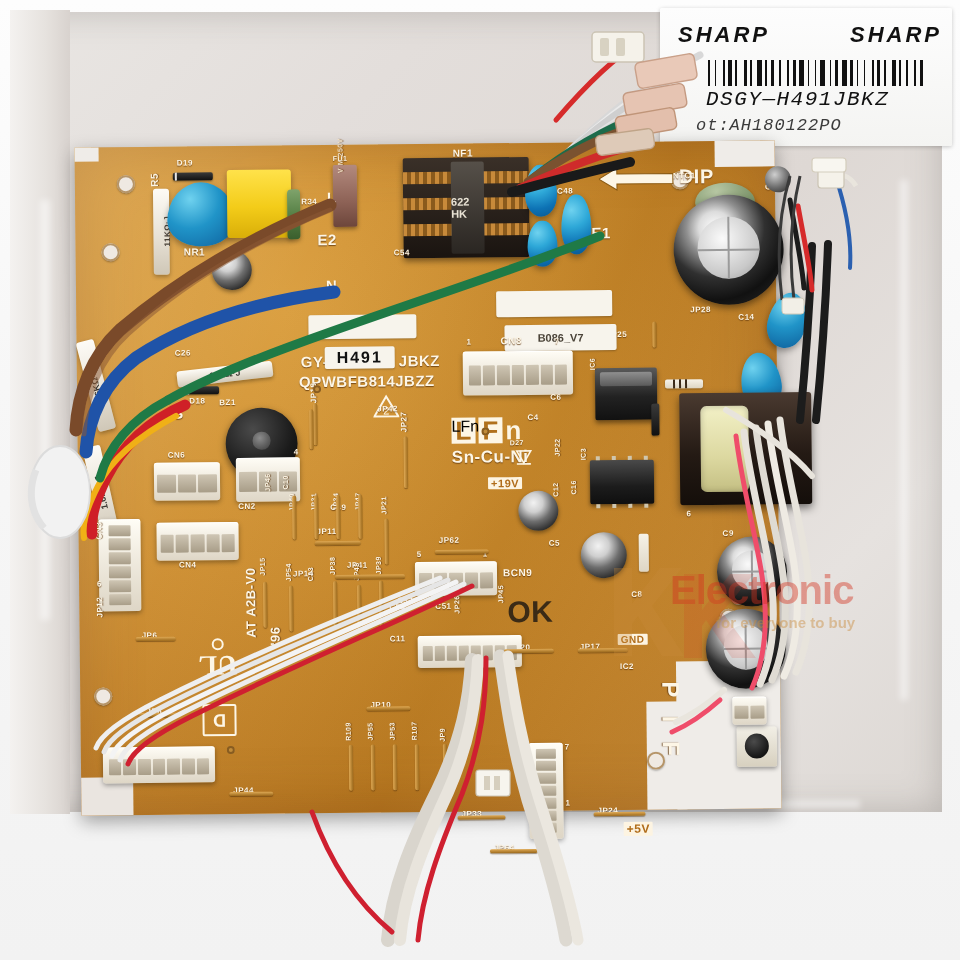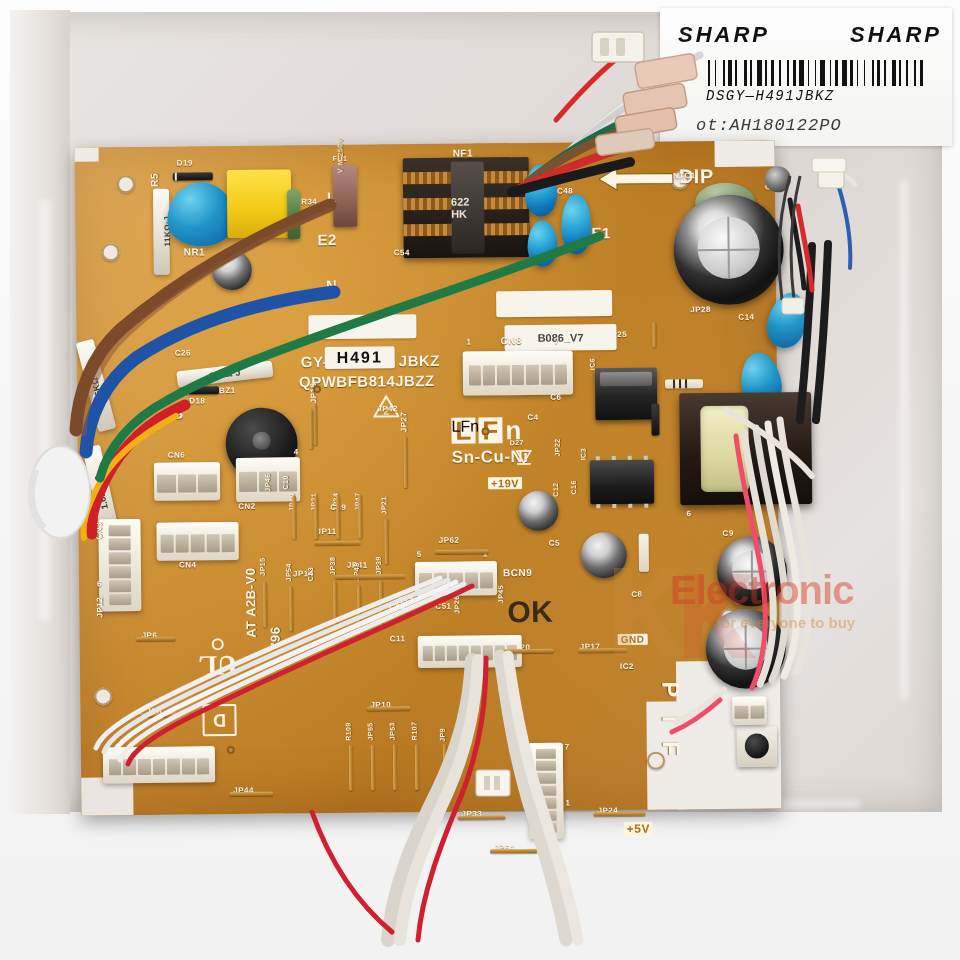--- a/index.html
+++ b/index.html
@@ -137,21 +137,21 @@
   svg.wires{position:absolute;left:0;top:0;width:960px;height:960px;pointer-events:none;}
 
   
   .sharp-label{position:absolute;left:660px;top:8px;width:292px;height:138px;
       background:linear-gradient(180deg,#fdfdfd,#f4f4f2);
       box-shadow:0 1px 4px rgba(0,0,0,.22);border-radius:2px;font-style:italic;}
   .sharp-hdr{position:absolute;left:18px;top:14px;right:10px;display:flex;justify-content:space-between;
       font-size:22px;font-weight:700;letter-spacing:3px;color:#111;}
   .barcode{position:absolute;left:48px;top:52px;width:230px;height:26px;display:flex;gap:1px;align-items:stretch;}
   .barcode i{display:block;background:#111;}
-  .sharp-pn{position:absolute;left:46px;top:80px;font-size:14px;letter-spacing:1.5px;color:#111;
+  .sharp-pn{position:absolute;left:46px;top:80px;font-size:21px;letter-spacing:1.5px;color:#111;
       font-family:"Liberation Mono",monospace;}
   .sharp-lot{position:absolute;left:36px;top:108px;font-size:17px;letter-spacing:1px;color:#3b3b3b;
       font-family:"Liberation Mono",monospace;}
 
   
   .wm{position:absolute;left:600px;top:562px;width:350px;height:110px;opacity:.55;pointer-events:none;text-align:center;}
   .wm .wtext{position:absolute;left:70px;top:6px;font-size:40px;font-weight:700;color:#d4321f;opacity:.78;
       font-family:"Liberation Sans",sans-serif;letter-spacing:-1px;}
   .wm .wsub{position:absolute;left:116px;top:52px;font-size:15px;font-weight:700;color:#c98a3a;opacity:.8;}
   .wm .kshape{position:absolute;left:8px;top:2px;width:80px;height:96px;}
@@ -378,21 +378,21 @@
         <span style="background:#fdf6e6;color:#b0701c;font-size:26px;font-weight:700;padding:0 4px;line-height:1;">F</span>
         <span style="color:#fdf6e6;font-size:26px;font-weight:700;line-height:1;">n</span>
       </div>
       <div class="sk" style="position:static;margin-top:4px;font-size:17px;">Sn-Cu-Ni</div>
     </div>
     <div style="position:absolute;left:374px;top:274px;width:0;height:0;">LFn</div>
 
     <div class="buzzer" style="left:148px;top:262px;width:72px;height:72px;">
       <div class="hole2"></div>
     </div>
-    <div class="sk sm" style="left:142px;top:240px;">BZ1</div>
+    <div class="sk sm" style="left:142px;top:252px;">BZ1</div>
     <div class="sk rot sm" style="left:232px;top:258px;">JP18</div>
     <div class="sk sm" style="left:300px;top:260px;">JP42</div>
     <div class="sk rot sm" style="left:322px;top:288px;">JP27</div>
 
     <div class="conn" style="left:76px;top:316px;width:66px;height:38px;">
       <div class="slots">
           <span></span>
           <span></span>
           <span></span>
         </div>

